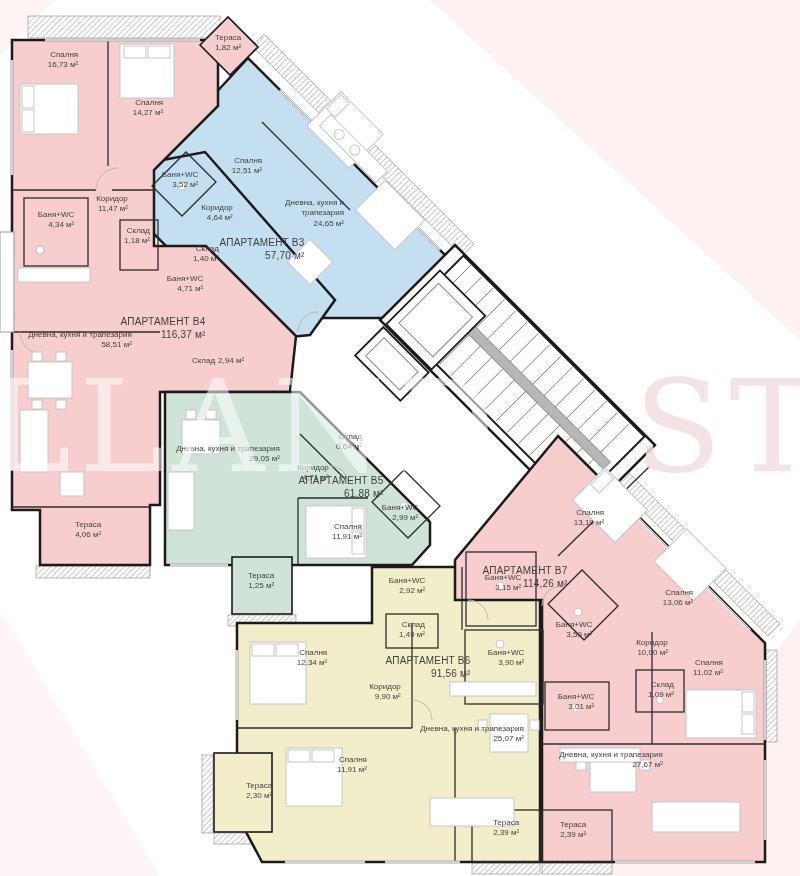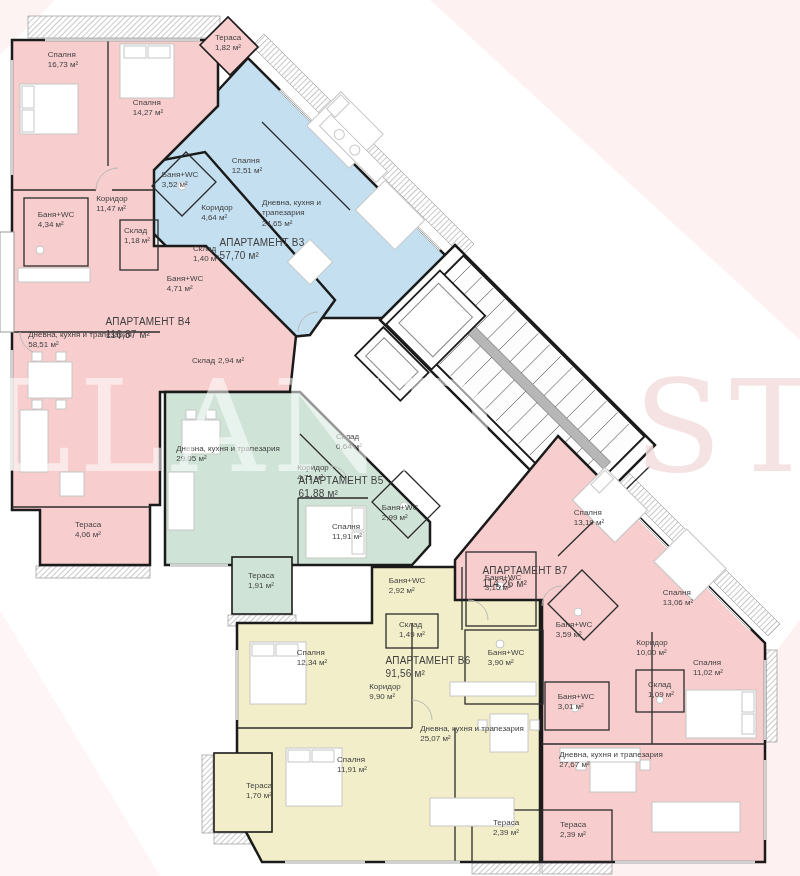--- a/index.html
+++ b/index.html
@@ -1,19 +1,19 @@
 <!DOCTYPE html>
 <html><head>
 <meta charset="utf-8">
 <style>
   html,body{margin:0;padding:0;background:#fff;}
   #stage{position:relative;width:800px;height:876px;background:#fff;overflow:hidden;
          font-family:"Liberation Sans",sans-serif;}
   #plan-svg{position:absolute;left:0;top:0;}
-  .lab{position:absolute;transform:translateX(-50%);text-align:left;
+  .lab{position:absolute;transform:translateX(-50%);text-align:right;
        font-size:8px;line-height:1.3;color:#3f3f3f;white-space:nowrap;z-index:3;}
   .lab.apt{font-size:10px;letter-spacing:.2px;}
   .lab.wrap{white-space:normal;width:82px;}
   .lab.inline span{display:inline-block;margin:0 1.5px;}
   .wm{position:absolute;font-family:"DejaVu Serif",serif;font-size:128px;font-weight:400;
       letter-spacing:8px;color:rgba(255,255,255,0.55);z-index:5;pointer-events:none;}
   .wm-r{color:rgba(243,221,221,0.85);}
 </style>
 </head>
 <body>
@@ -275,21 +275,21 @@
     </div>
 <div class="lab wrap" style="left:303px;top:198px">
   <div>Дневна, кухня и трапезария</div>
       <div>24,65 м²</div>
     </div>
 <div class="lab" style="left:228px;top:33px">
   <div>Тераса</div>
       <div>1,82 м²</div>
     </div>
 
-<div class="lab apt" style="left:148px;top:315px">
+<div class="lab apt" style="left:163px;top:315px">
   <div>АПАРТАМЕНТ В4</div>
   <div>116,37 м²</div>
 </div>
 <div class="lab" style="left:63px;top:50px">
   <div>Спалня</div>
       <div>16,73 м²</div>
     </div>
 <div class="lab" style="left:148px;top:98px">
   <div>Спалня</div>
       <div>14,27 м²</div>
@@ -340,21 +340,21 @@
 <div class="lab" style="left:347px;top:522px">
   <div>Спалня</div>
       <div>11,91 м²</div>
     </div>
 <div class="lab" style="left:400px;top:503px">
   <div>Баня+WC</div>
       <div>2,99 м²</div>
     </div>
 <div class="lab" style="left:261px;top:571px">
   <div>Тераса</div>
-      <div>1,91 м²</div>
+      <div>1,25 м²</div>
     </div>
 
 <div class="lab apt" style="left:428px;top:654px">
   <div>АПАРТАМЕНТ В6</div>
   <div>91,56 м²</div>
 </div>
 <div class="lab" style="left:312px;top:648px">
   <div>Спалня</div>
       <div>12,34 м²</div>
     </div>
@@ -377,21 +377,21 @@
 <div class="lab" style="left:412px;top:620px">
   <div>Склад</div>
       <div>1,49 м²</div>
     </div>
 <div class="lab" style="left:506px;top:648px">
   <div>Баня+WC</div>
       <div>3,90 м²</div>
     </div>
 <div class="lab" style="left:259px;top:781px">
   <div>Тераса</div>
-      <div>1,70 м²</div>
+      <div>2,30 м²</div>
     </div>
 <div class="lab" style="left:506px;top:818px">
   <div>Тераса</div>
       <div>2,39 м²</div>
     </div>
 
 <div class="lab apt" style="left:525px;top:564px">
   <div>АПАРТАМЕНТ В7</div>
   <div>114,26 м²</div>
 </div>

